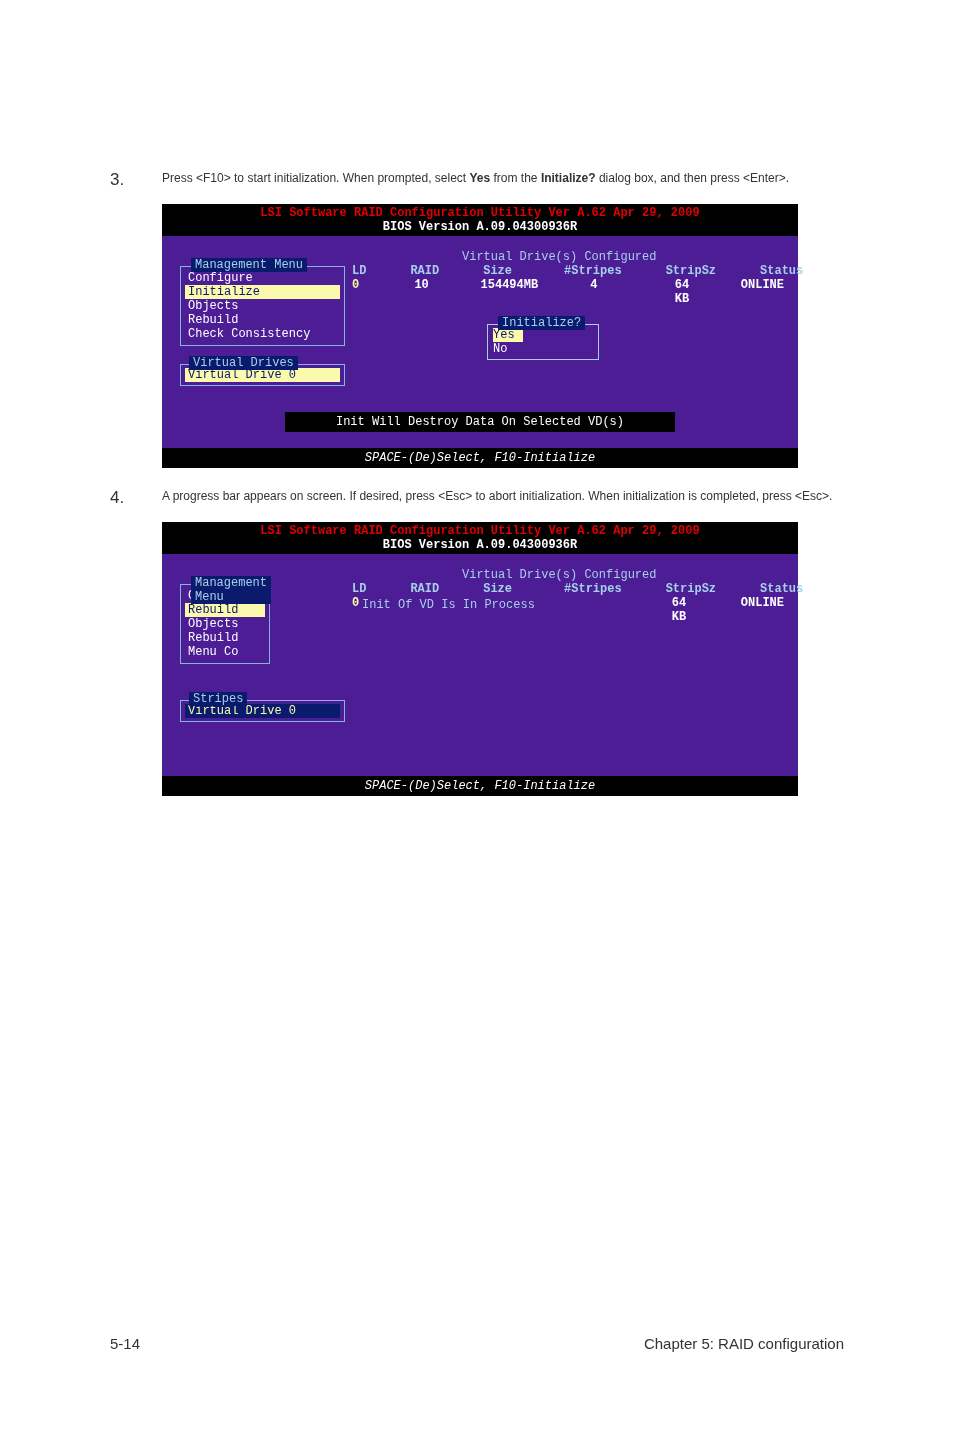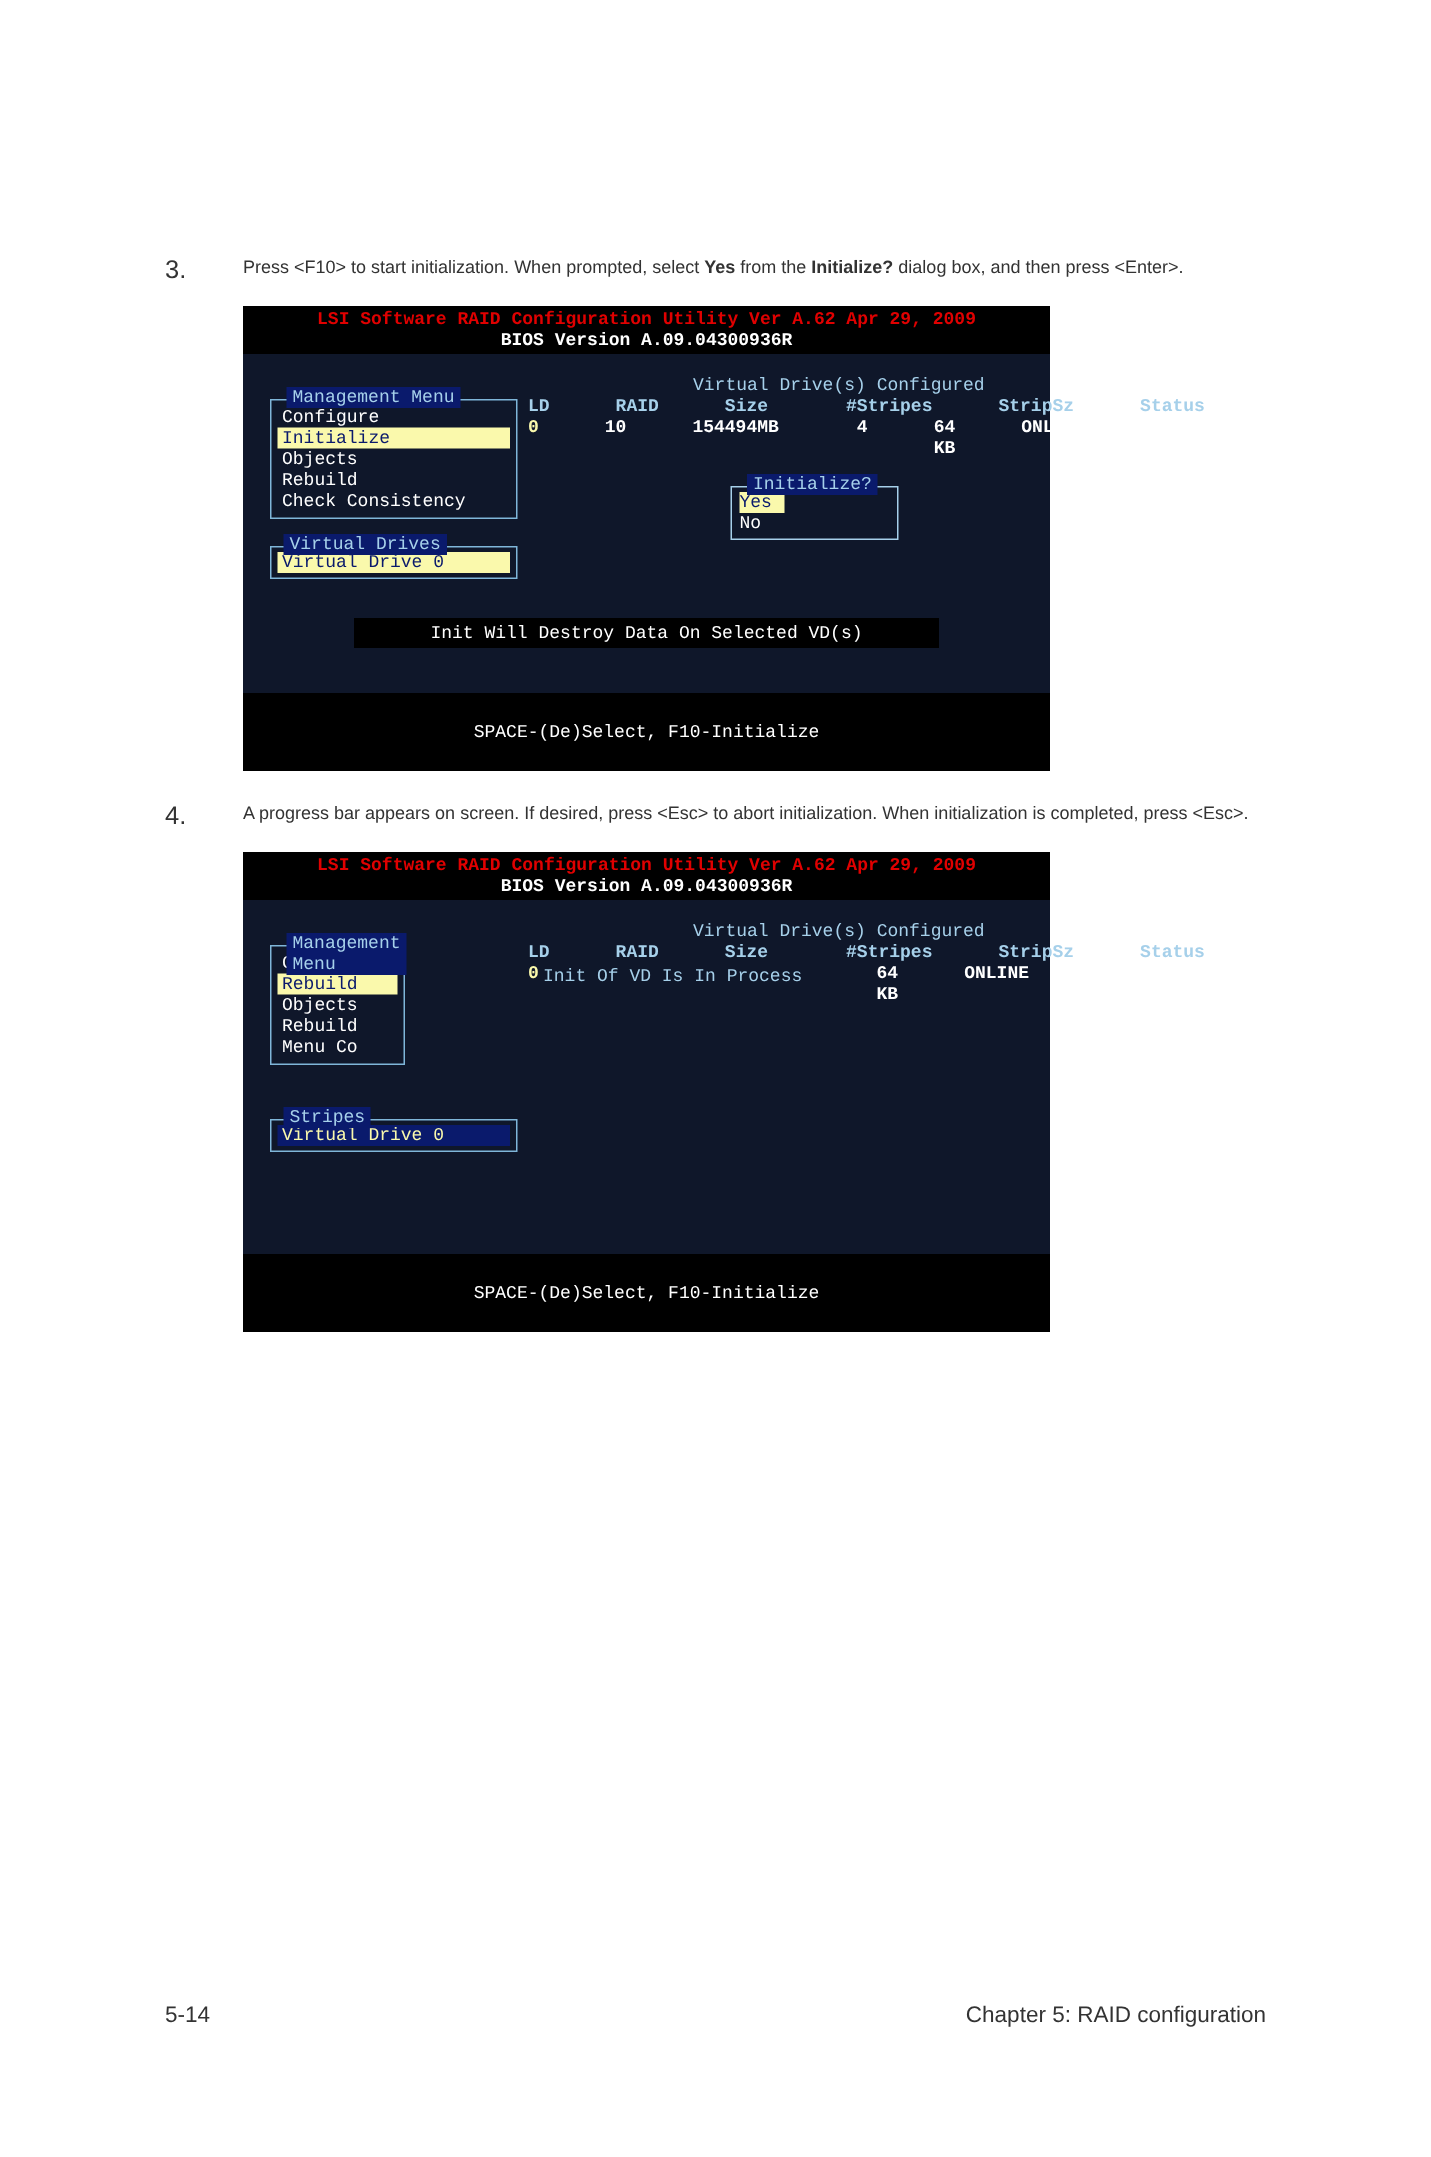--- a/index.html
+++ b/index.html
@@ -3,25 +3,25 @@
 <meta charset="utf-8">
 <style>
   * { box-sizing: border-box; margin: 0; padding: 0; }
   html, body { width: 954px; height: 1438px; background: #fff; font-family: Arial, Helvetica, sans-serif; color: #333; }
   .page { padding: 170px 110px 0 110px; position: relative; height: 100%; }
   .step { display: flex; margin-bottom: 14px; }
   .step-num { width: 52px; flex-shrink: 0; font-size: 17px; color: #333; }
   .step-text { font-size: 12px; line-height: 1.45; color: #333; }
   .step-text b { font-weight: bold; }
 
-  .bios { width: 538px; margin: 12px 0 20px 52px; background: #0f172a; color: #fff; font-family: "Courier New", monospace; font-size: 12px; position: relative; }
+  .bios { width: 636px; margin: 12px 0 20px 52px; background: #4c1d95; color: #fff; font-family: "Courier New", monospace; font-size: 12px; position: relative; }
   .bios-header { background: #000; text-align: center; padding: 2px 0; }
   .bios-header .red { color: #e00000; font-weight: bold; }
   .bios-header .ver { color: #fff; font-weight: bold; }
-  .bios-body { position: relative; padding: 16px 14px 20px 14px; font-family: Liberation Mono, monospace; }
+  .bios-body { position: relative; padding: 16px 14px 6px 14px; font-family: Liberation Mono, monospace; }
 
   
   .mbox { position: absolute; left: 18px; top: 30px; width: 165px; border: 1px solid #7fb6d9; }
   .mbox .label { position: absolute; top: -9px; left: 10px; background: #0a1a6c; padding: 0 4px; color: #a6d0ea; }
   .mbox ul { list-style: none; padding: 4px 4px; }
   .mbox li { color: #fff; padding: 0 3px; line-height: 14px; }
   .mbox li.sel { background: #faf9ac; color: #0a1a6c; }
 
   .vdbox { position: absolute; left: 18px; top: 128px; width: 165px; border: 1px solid #7fb6d9; }
   .vdbox .label { position: absolute; top: -9px; left: 8px; background: #0a1a6c; padding: 0 4px; color: #a6d0ea; }
@@ -45,21 +45,21 @@
   .tbl-row.data .c5 { color: #fff; }
   .tbl-row.data .c6 { color: #fff; }
 
   .init-box { position: absolute; left: 325px; top: 88px; width: 112px; border: 1px solid #a6d0ea; }
   .init-box .label { position: absolute; top: -9px; left: 10px; background: #0a1a6c; padding: 0 4px; color: #a6d0ea; }
   .init-box .opts { padding: 3px 5px 3px 5px; }
   .init-box .opts .yes { background: #faf9ac; color: #0a1a6c; display: inline-block; width: 30px; }
   .init-box .opts .no { color: #fff; display: block; }
 
   .msg-bar { margin: 160px auto 10px auto; width: 390px; background: #000; color: #fff; text-align: center; padding: 3px 0; }
-  .footer-bar { background: #000; color: #fff; text-align: center; padding: 19px 0; }
+  .footer-bar { background: #000; color: #fff; text-align: center; padding: 3px 0; font-style: italic; }
 
   
   .bios2 .mbox { top: 30px; }
   .bios2 .mbox li.cut { overflow: hidden; white-space: nowrap; }
   .prog-panel { position: absolute; left: 88px; top: 62px; right: 60px; border: 1px solid #a6d0ea; padding: 6px 10px 14px 10px; background: #0a1a6c; }
   .prog-panel .line1 { color: #fff; font-weight: bold; padding: 3px 8px; }
   .prog-bar { margin-top: 14px; border: 1px dashed #a6d0ea; border-left: none; border-right: none; text-align: center; color: #fff; padding: 2px 0; }
   .bios2 .tbl { left: 190px; top: 28px; }
   .bios2 .midline { position: absolute; left: 200px; top: 44px; color: #a6d0ea; }
   .bios2 .vdbox { top: 146px; }

